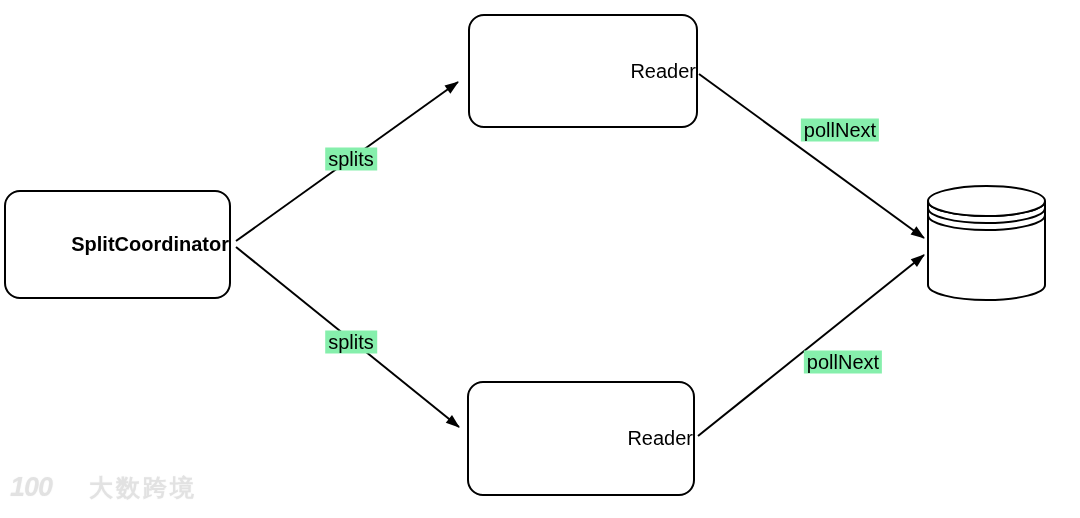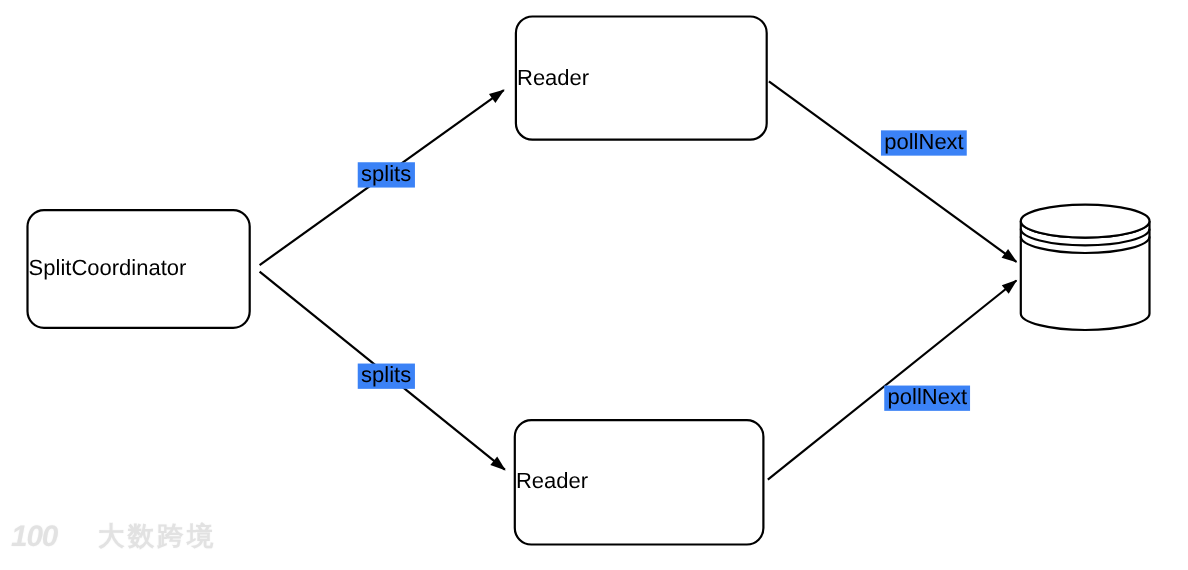--- a/index.html
+++ b/index.html
@@ -17,31 +17,31 @@
     left: 0; top: 0;
     width: 1080px; height: 518px;
   }
   .node {
     position: absolute;
     background: #ffffff;
     border: 2px solid #000000;
     border-radius: 16px;
     display: flex;
     align-items: center;
-    justify-content: flex-start;
+    justify-content: flex-end;
     font-size: 20px;
     color: #000000;
   }
-  .node-splitcoordinator { left: 24px;   top: 190px; width: 204px; height: 109px; }
+  .node-splitcoordinator { left: 4px;   top: 190px; width: 227px; height: 109px; font-weight: bold; }
   .node-reader-top       { left: 468px; top: 14px;  width: 230px; height: 114px; }
   .node-reader-bottom    { left: 467px; top: 381px; width: 228px; height: 115px; }
   .edge-label {
     position: absolute;
     transform: translate(-50%, -50%);
-    background: #3b82f6;
+    background: #86efac;
     padding: 0 3px;
     font-size: 20px;
     color: #000000;
     white-space: nowrap;
   }
   .label-splits-top     { left: 351px; top: 159px; }
   .label-splits-bottom  { left: 351px; top: 342px; }
   .label-pollnext-top   { left: 840px; top: 130px; }
   .label-pollnext-bottom{ left: 843px; top: 362px; }
   .watermark {

